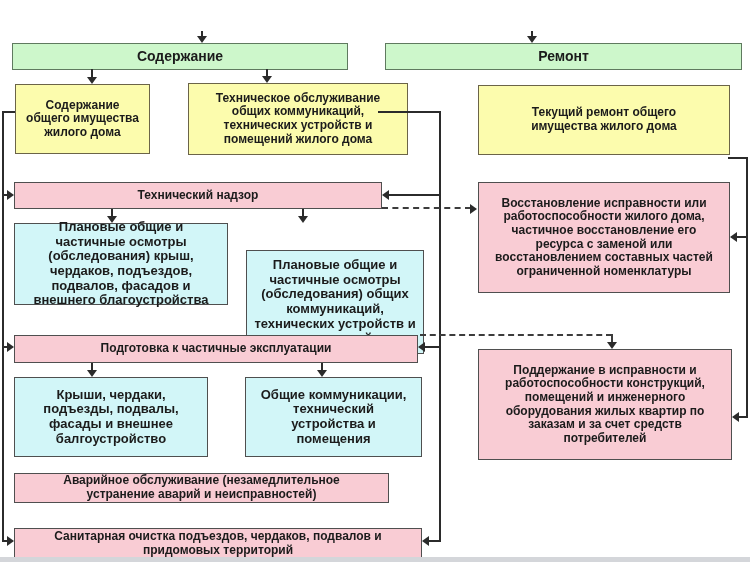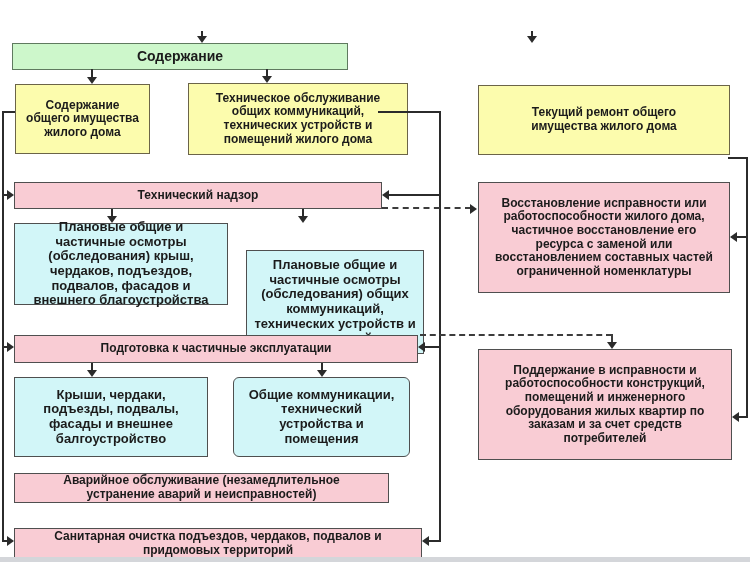--- a/index.html
+++ b/index.html
@@ -36,20 +36,23 @@
 </style>
 </head>
 <body>
 
 <div id="canvas">
 
 
   <div class="box grn" style="left:12px;top:43px;width:336px;height:27px;">
     <span>Содержание</span>
   </div>
+  <div class="box grn" style="left:385px;top:43px;width:357px;height:27px;">
+    <span>Ремонт</span>
+  </div>
 
   <div class="box ylw" style="left:15px;top:84px;width:135px;height:70px;padding:0 10px;">
     <span>Содержание общего имущества жилого дома</span>
   </div>
   <div class="box ylw" style="left:188px;top:83px;width:220px;height:72px;padding:0 6px;">
     <span>Техническое обслуживание общих коммуникаций, технических устройств и помещений жилого дома</span>
   </div>
   <div class="box ylw" style="left:478px;top:85px;width:252px;height:70px;padding:0 20px;">
     <span>Текущий ремонт общего имущества жилого дома</span>
   </div>
@@ -66,21 +69,21 @@
   <div class="box pnk" style="left:478px;top:182px;width:252px;height:111px;padding:0 8px;">
     <span>Восстановление исправности или работоспособности жилого дома, частичное восстановление его ресурса с заменой или восстановлением составных частей ограниченной номенклатуры</span>
   </div>
 
   <div class="box pnk" style="left:14px;top:335px;width:404px;height:28px;">
     <span>Подготовка к частичные эксплуатации</span>
   </div>
   <div class="box cyn" style="left:14px;top:377px;width:194px;height:80px;padding:0 16px;">
     <span>Крыши, чердаки, подъезды, подвалы, фасады и внешнее балгоустройство</span>
   </div>
-  <div class="box cyn" style="left:233px;top:377px;width:177px;height:80px;padding:0 10px;border-radius:6px;">
+  <div class="box cyn" style="left:245px;top:377px;width:177px;height:80px;padding:0 10px;">
     <span>Общие коммуникации, технический устройства и помещения</span>
   </div>
   <div class="box pnk" style="left:478px;top:349px;width:254px;height:111px;padding:0 8px;">
     <span>Поддержание в исправности и работоспособности конструкций, помещений и инженерного оборудования жилых квартир по заказам и за счет средств потребителей</span>
   </div>
 
   <div class="box pnk" style="left:14px;top:473px;width:375px;height:30px;padding:0 20px;">
     <span>Аварийное обслуживание (незамедлительное устранение аварий и неисправностей)</span>
   </div>
   <div class="box pnk" style="left:14px;top:528px;width:408px;height:31px;padding:0 20px;">

